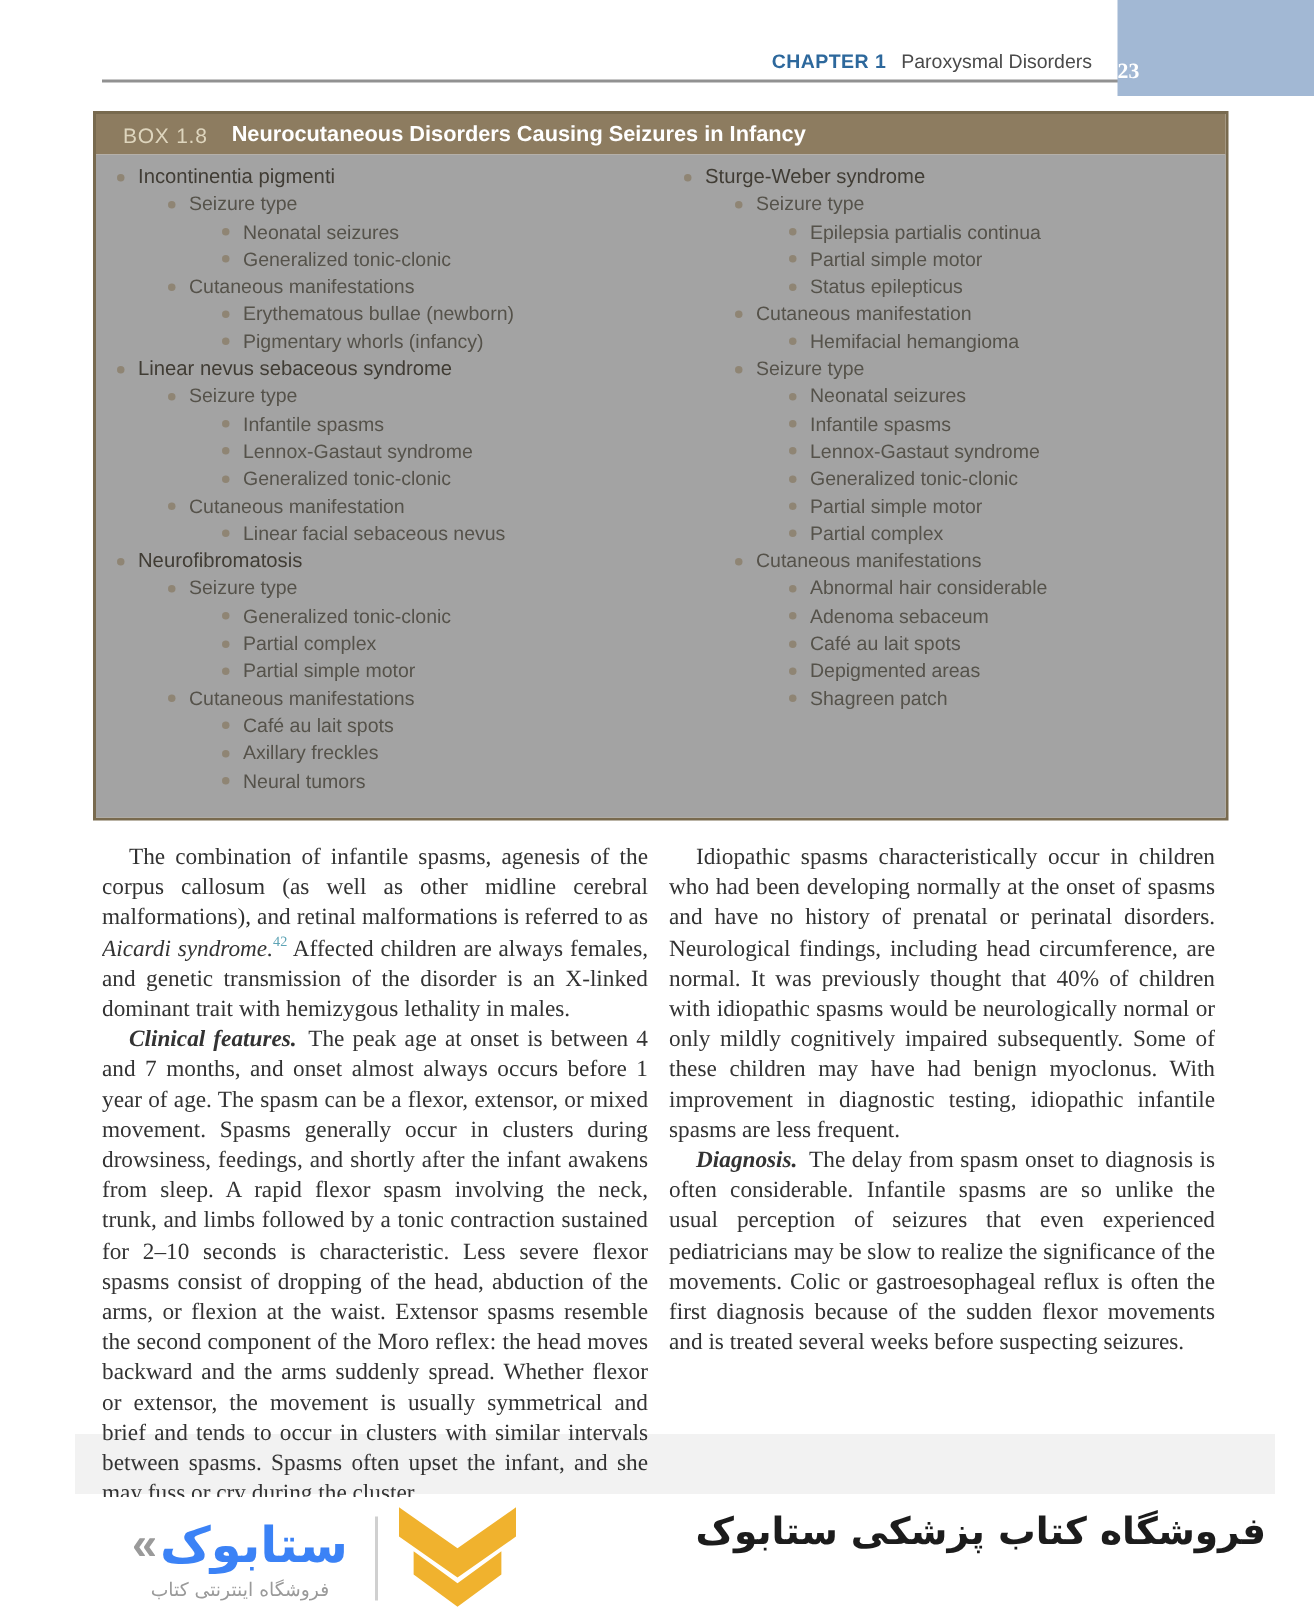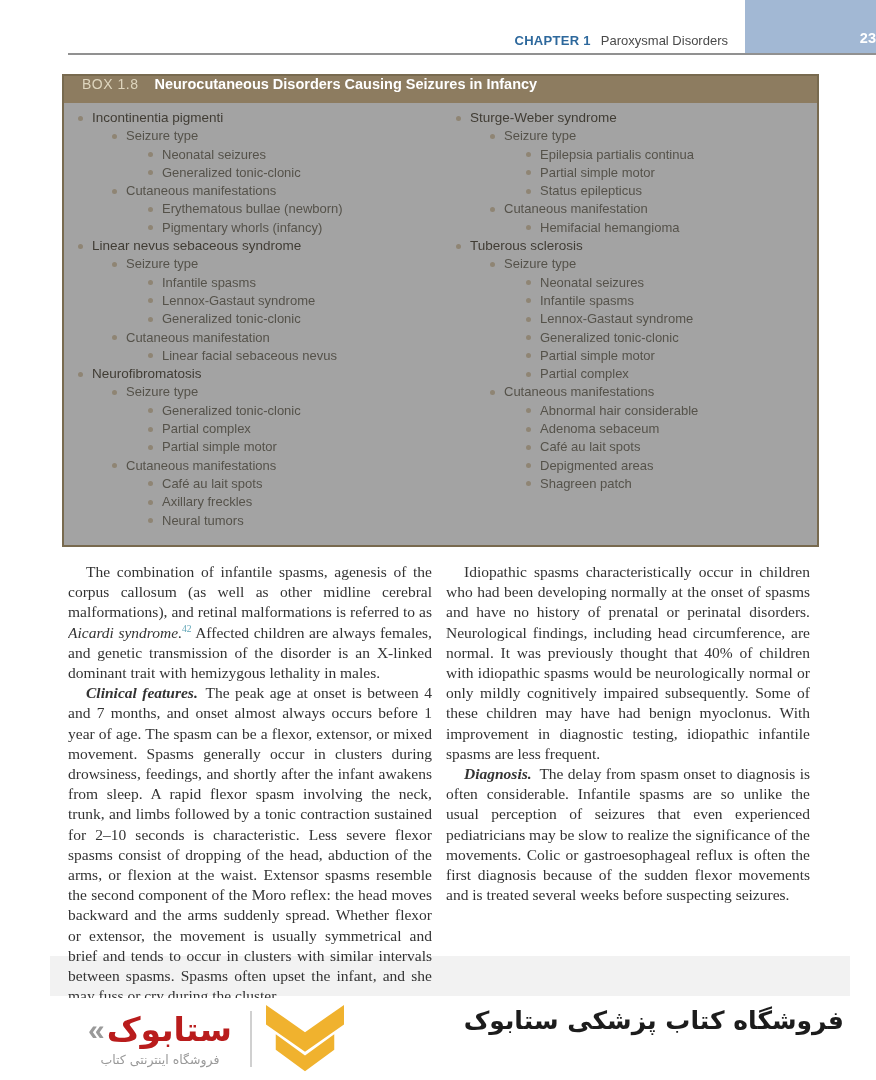--- a/index.html
+++ b/index.html
@@ -3,27 +3,27 @@
 <meta charset="utf-8">
 <style>
   html,body{margin:0;padding:0;background:#fff;}
   .page{position:relative;width:876px;height:1080px;background:#ffffff;overflow:hidden;
         font-family:"Liberation Sans","DejaVu Sans",sans-serif;}
 
   
   .chapter-head{position:absolute;top:33px;right:148px;white-space:nowrap;font-size:13px;color:#4a4a4a;}
   .chapter-label{color:#2d689c;font-weight:bold;letter-spacing:.3px;margin-right:10px;}
   .header-rule{position:absolute;top:53px;left:68px;right:0;height:2px;background:#919191;}
-  .pagenum-box{position:absolute;top:0;right:0;width:131px;height:53px;background:#a2b8d4;
-               display:flex;align-items:flex-end;justify-content:flex-end;}
+  .pagenum-box{position:absolute;top:0;right:0;width:131px;height:64px;background:#a2b8d4;
+               display:flex;align-items:flex-end;justify-content:flex-start;font-family:Liberation Serif, serif;}
   .pagenum-box span{color:#fff;font-weight:bold;font-size:14.5px;padding-bottom:7px;}
 
   
   .infobox{position:absolute;left:62px;top:74px;width:757px;border:2px solid #786a4f;box-sizing:border-box;}
-  .infobox-header{height:27px;background:#8d7c60;display:flex;padding-left:18px;}
+  .infobox-header{height:27px;background:#8d7c60;display:flex;align-items:center;padding-left:18px;}
   .infobox-label{color:#ded5bd;font-size:14px;letter-spacing:.5px;margin-right:16px;}
   .infobox-title{color:#ffffff;font-weight:bold;font-size:14.5px;}
   .infobox-body{display:flex;background:#a3a3a3;height:442px;box-sizing:border-box;padding:6px 8px 0 14px;}
   .box-col{width:378px;}
   .box-col.right{flex:1;}
   .box-item{display:flex;align-items:flex-start;line-height:18.3px;}
   .box-item .bullet{flex:none;width:5px;height:5px;border-radius:50%;background:#8f8574;margin:6.5px 9px 0 0;}
   .box-item .itext{font-size:13px;color:#55524a;}
   .box-item.lvl1{margin-left:0;}
   .box-item.lvl1 .itext{font-size:13.5px;color:#403c34;}
@@ -41,21 +41,21 @@
   sup.ref{color:#5da3b5;font-size:9.5px;line-height:0;}
 
   .fade-band{position:absolute;left:50px;top:956px;width:800px;height:40px;background:rgba(125,125,125,.10);}
 
   
   .footer{position:absolute;left:0;top:1000px;width:876px;height:80px;}
   .logo-left{position:absolute;left:88px;top:4px;display:flex;align-items:center;}
   .logo-text-block{display:flex;flex-direction:column;align-items:center;}
   .logo-word-row{display:flex;align-items:center;}
   .logo-guillemet{color:#9a9a9a;font-weight:bold;font-size:30px;margin-right:2px;}
-  .logo-wordmark{font-family:"DejaVu Sans",sans-serif;color:#b91c1c;font-weight:bold;font-size:33px;line-height:36px;}
+  .logo-wordmark{font-family:"DejaVu Sans",sans-serif;color:#3b82f6;font-weight:bold;font-size:33px;line-height:36px;}
   .logo-subtitle{font-family:"DejaVu Sans",sans-serif;color:#9a9a9a;font-size:12.5px;margin-top:4px;}
   .logo-divider{width:2px;height:56px;background:#d0d0d0;margin:0 14px 0 18px;}
   .tagline{position:absolute;right:32px;top:6px;font-family:"DejaVu Sans",sans-serif;
            font-size:25px;font-weight:bold;color:#1c1c1c;direction:rtl;}
   .site-url{position:absolute;right:28px;top:38px;font-size:24px;font-weight:bold;
             letter-spacing:8px;color:#1c1c1c;white-space:nowrap;}
   .site-url .gold{color:#f0b22e;}
   .site-url .dark{color:#1c1c1c;}
 </style>
 </head>
@@ -192,24 +192,20 @@
             <span class="bullet"></span>
             <span class="itext">Status epilepticus</span>
           </div>
           <div class="box-item lvl2">
             <span class="bullet"></span>
             <span class="itext">Cutaneous manifestation</span>
           </div>
           <div class="box-item lvl3">
             <span class="bullet"></span>
             <span class="itext">Hemifacial hemangioma</span>
-          </div>
-          <div class="box-item lvl1">
-            <span class="bullet"></span>
-            <span class="itext">Tuberous sclerosis</span>
           </div>
           <div class="box-item lvl2">
             <span class="bullet"></span>
             <span class="itext">Seizure type</span>
           </div>
           <div class="box-item lvl3">
             <span class="bullet"></span>
             <span class="itext">Neonatal seizures</span>
           </div>
           <div class="box-item lvl3">

